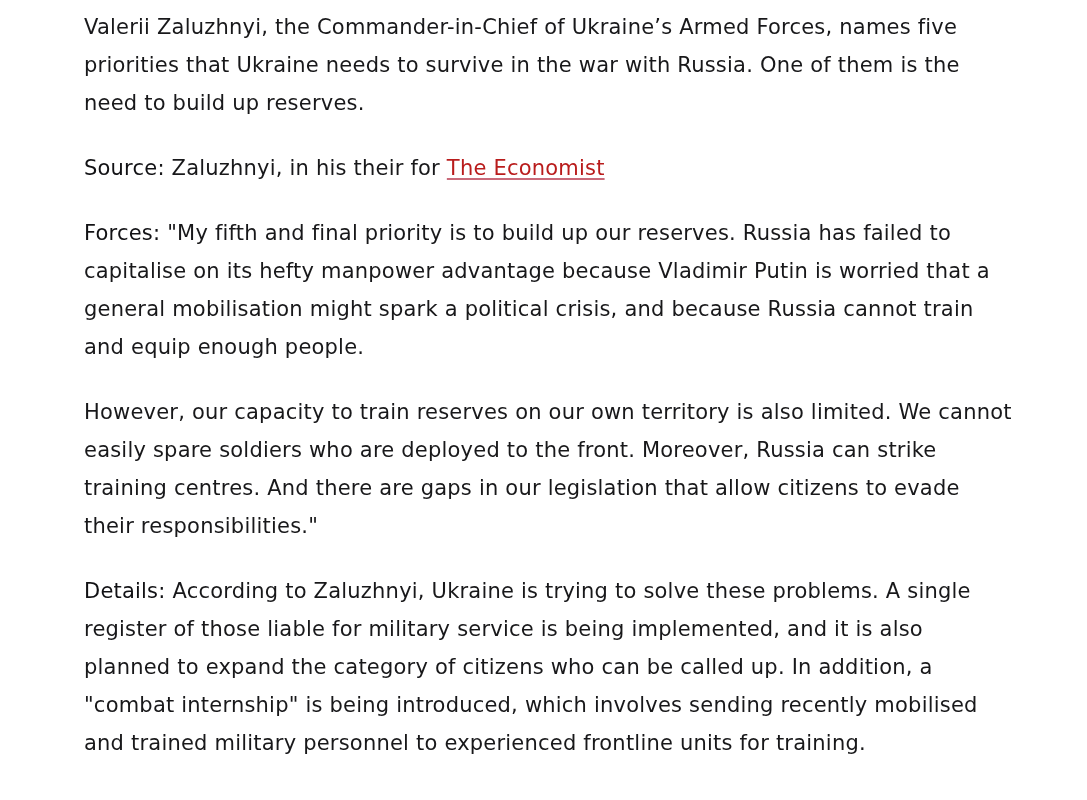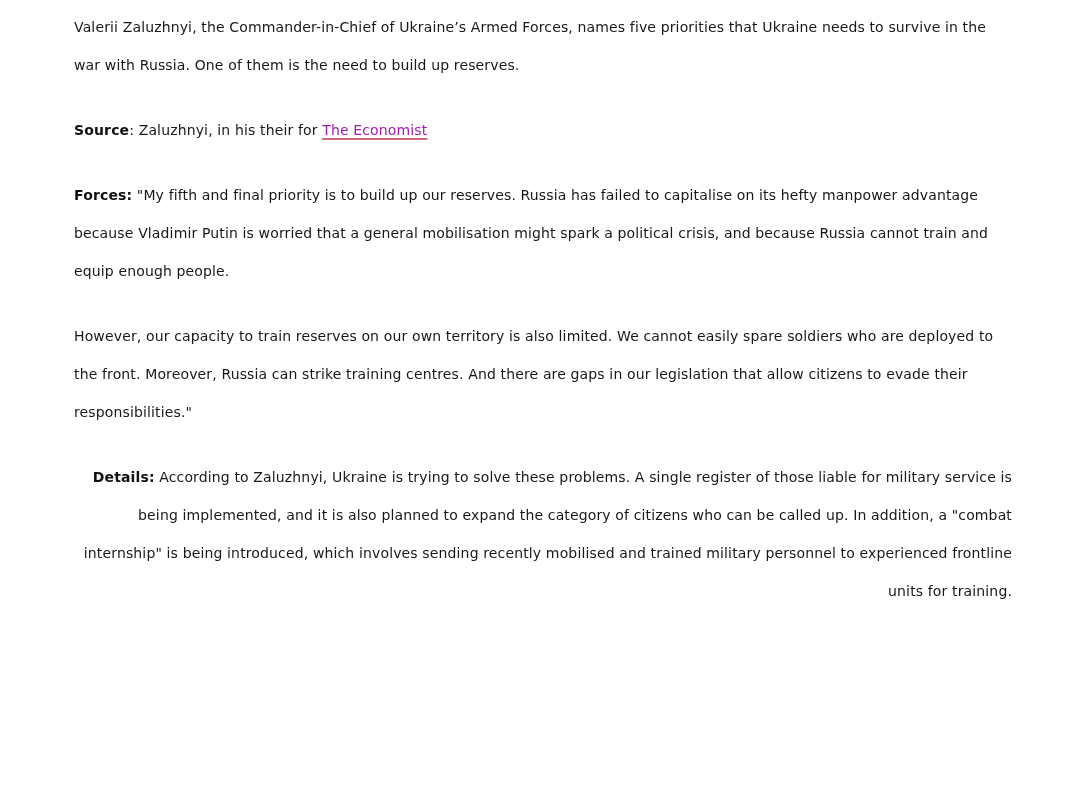--- a/index.html
+++ b/index.html
@@ -12,36 +12,35 @@
     height: 800px;
     font-family: "DejaVu Sans", sans-serif;
     color: #1a1a1a;
     overflow: hidden;
   }
   .article {
     padding: 8px 75px 0 74px;
     box-sizing: border-box;
   }
   .para {
-    font-size: 14px;
+    font-size: 21px;
     line-height: 38px;
-    margin: 0 0 27px 0;
+    margin: 0 0 27px 10px;
     color: #18181a;
     letter-spacing: 0.01em;
   }
   .para:last-child {
     margin-bottom: 0;
-    text-align: right;
   }
   .lead {
-    font-weight: 700;
+    font-weight: 400;
     color: #111114;
   }
   .ext-link {
-    color: #a21caf;
+    color: #b91c1c;
     text-decoration-color: #c96a7a;
     text-underline-offset: 3px;
     text-decoration-thickness: 2px;
     cursor: pointer;
   }
 </style>
 </head>
 <body>
 
 <div class="article">

